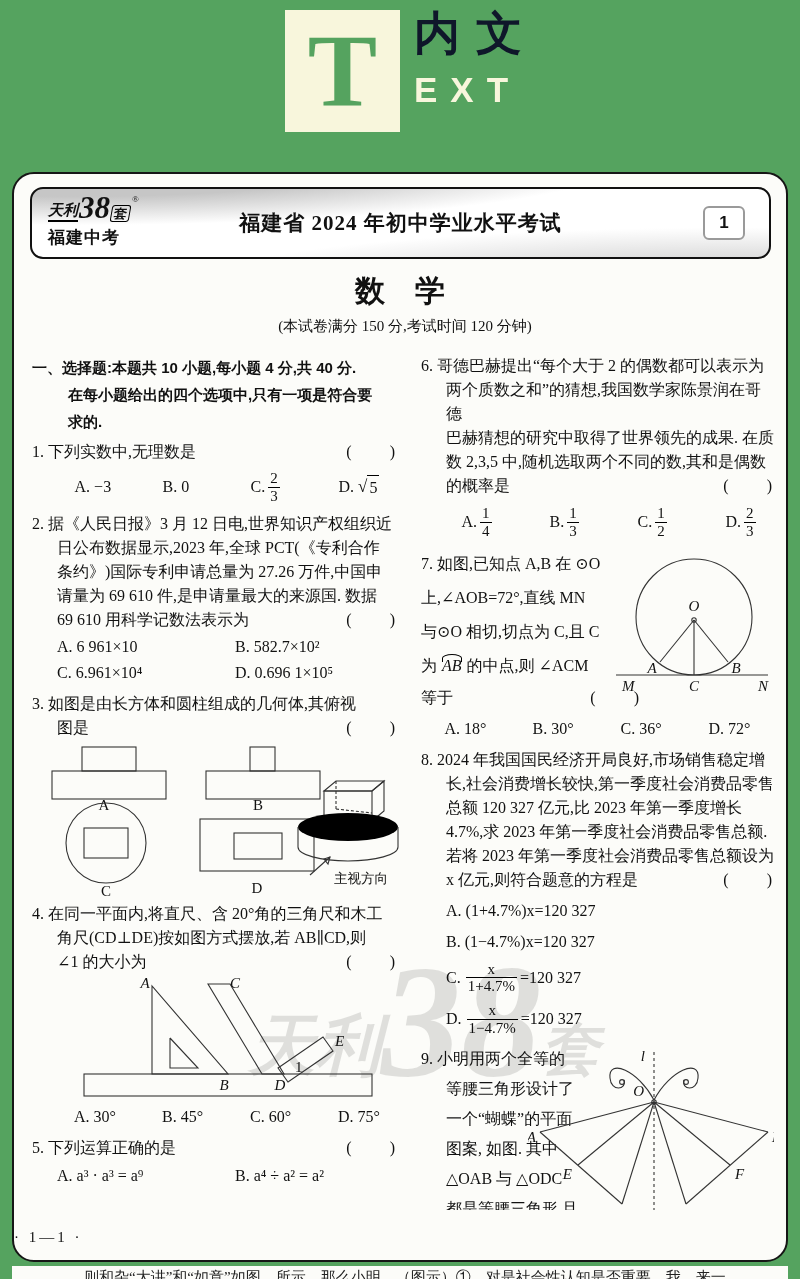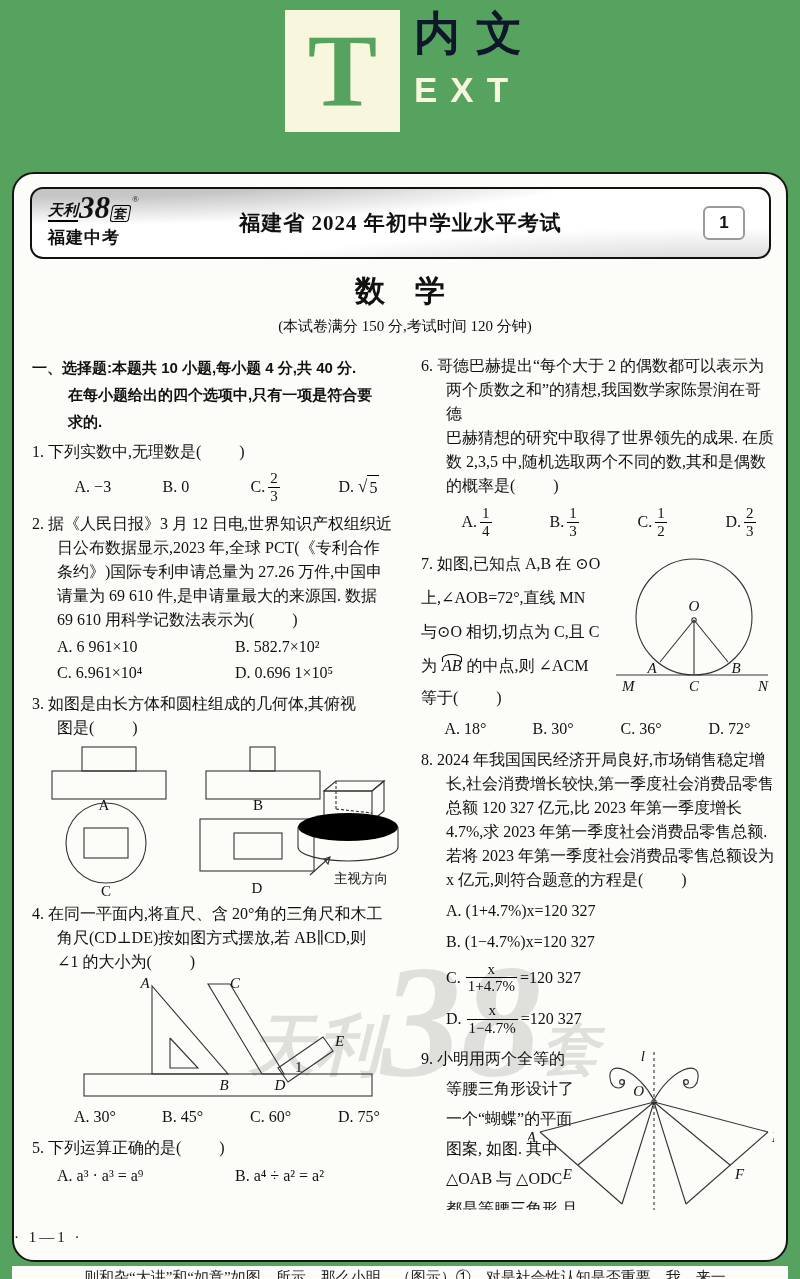--- a/index.html
+++ b/index.html
@@ -60,21 +60,21 @@
   
   .columns{position:absolute;left:18px;right:12px;top:180px;bottom:50px;display:flex;z-index:2;overflow:hidden;}
   .col{width:50%;font-size:16px;line-height:24px;}
   .col-left{padding-right:13px;}
   .col-right{padding-left:11px;}
 
   .sec-head{font-family:"Liberation Sans","DejaVu Sans",sans-serif;font-weight:bold;font-size:15px;
     line-height:27px;white-space:pre-line;padding-left:36px;text-indent:-36px;margin-bottom:5px;}
   .q{margin-bottom:7px;position:relative;}
   .lines{white-space:pre-line;padding-left:25px;text-indent:-25px;}
-  .bracket-line{display:flex;padding-left:25px;}
+  .bracket-line{display:flex;justify-content:space-between;padding-left:25px;}
   .bracket-line.no-ind{padding-left:0;}
   .brk{letter-spacing:2px;}
   .opts{display:flex;padding-left:25px;margin:3px 0 2px;align-items:center;justify-content:center;}
   .opts>.opt{width:88px;display:flex;align-items:center;}
   .opts>.opt:last-child{width:auto;}
   .opts2{display:grid;grid-template-columns:178px 1fr;padding-left:25px;row-gap:2px;margin:3px 0 2px;}
   .frac{display:inline-flex;flex-direction:column;align-items:center;vertical-align:middle;
     line-height:1.12;font-size:15px;margin:0 3px;}
   .frac .den{border-top:1px solid #000;padding:0 2px;}
   .frac .num{padding:0 2px;}

